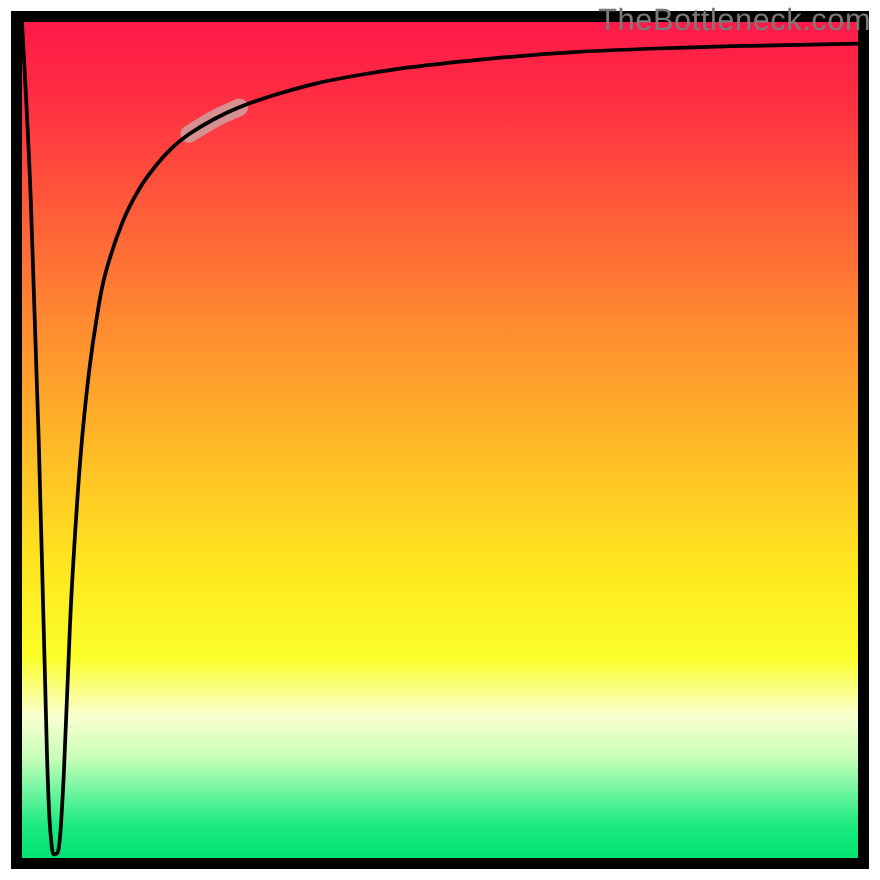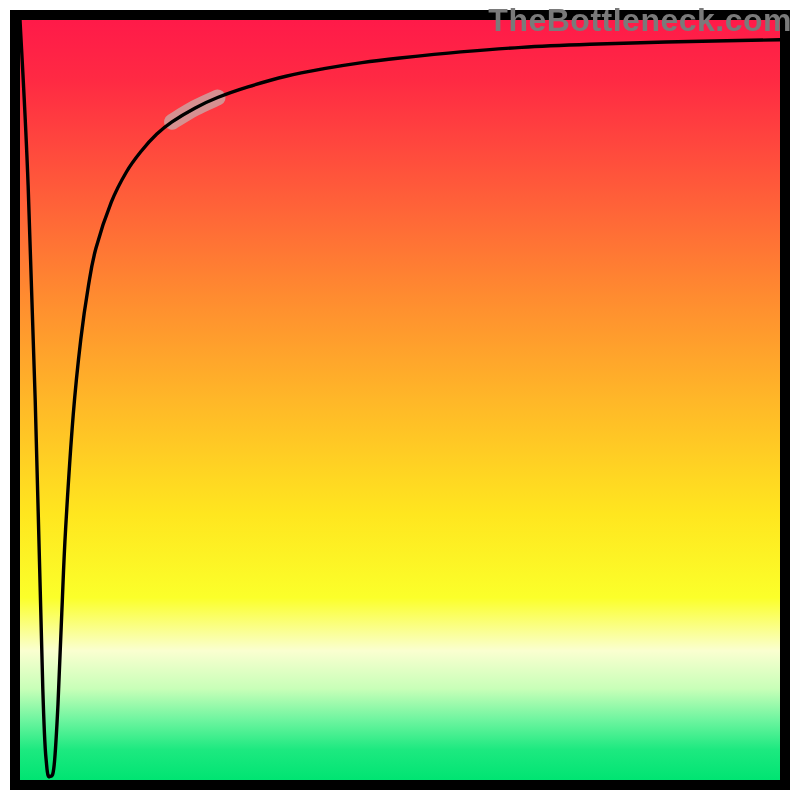--- a/index.html
+++ b/index.html
@@ -13,22 +13,22 @@
   .chart-container {
     position: relative;
     width: 800px;
     height: 800px;
   }
   .watermark {
     position: absolute;
     top: 2px;
     right: 8px;
     font-family: Arial, Helvetica, sans-serif;
-    font-size: 32px;
-    font-weight: 700;
+    font-size: 28px;
+    font-weight: 400;
     color: #7a7a7a;
     letter-spacing: 0.5px;
     z-index: 10;
   }
   .plot-area {
     position: absolute;
     left: 20px;
     top: 20px;
     width: 760px;
     height: 760px;

